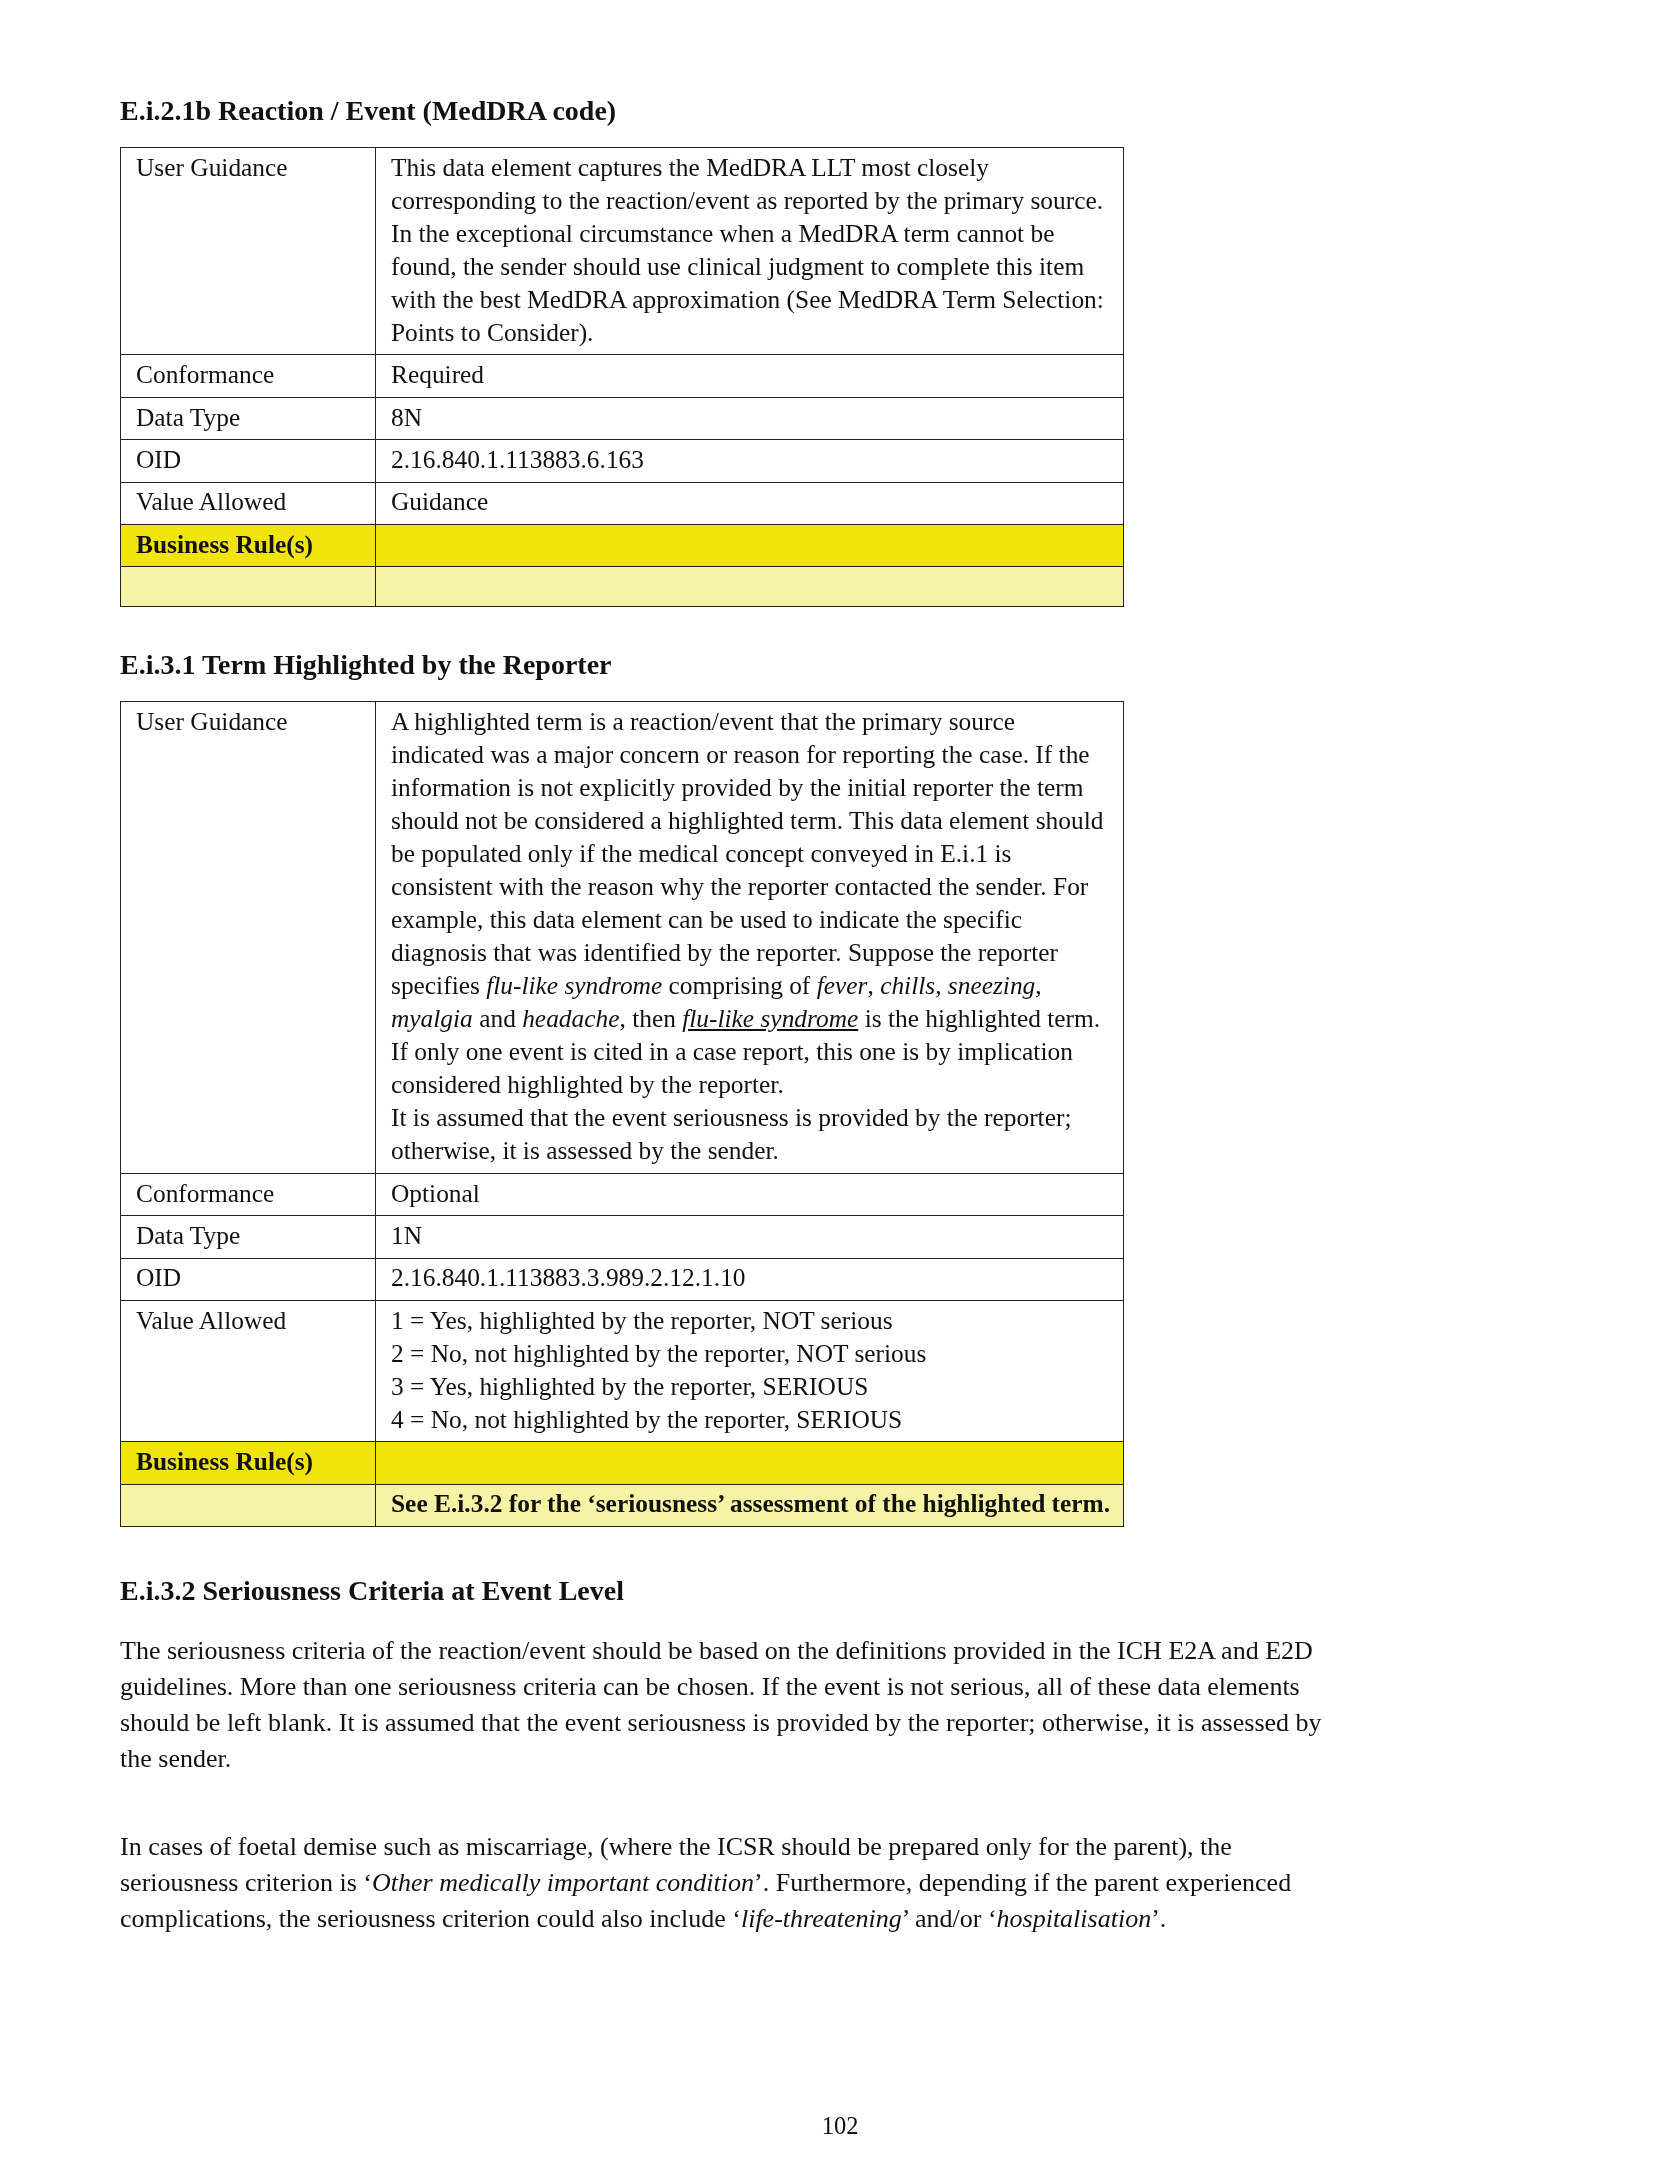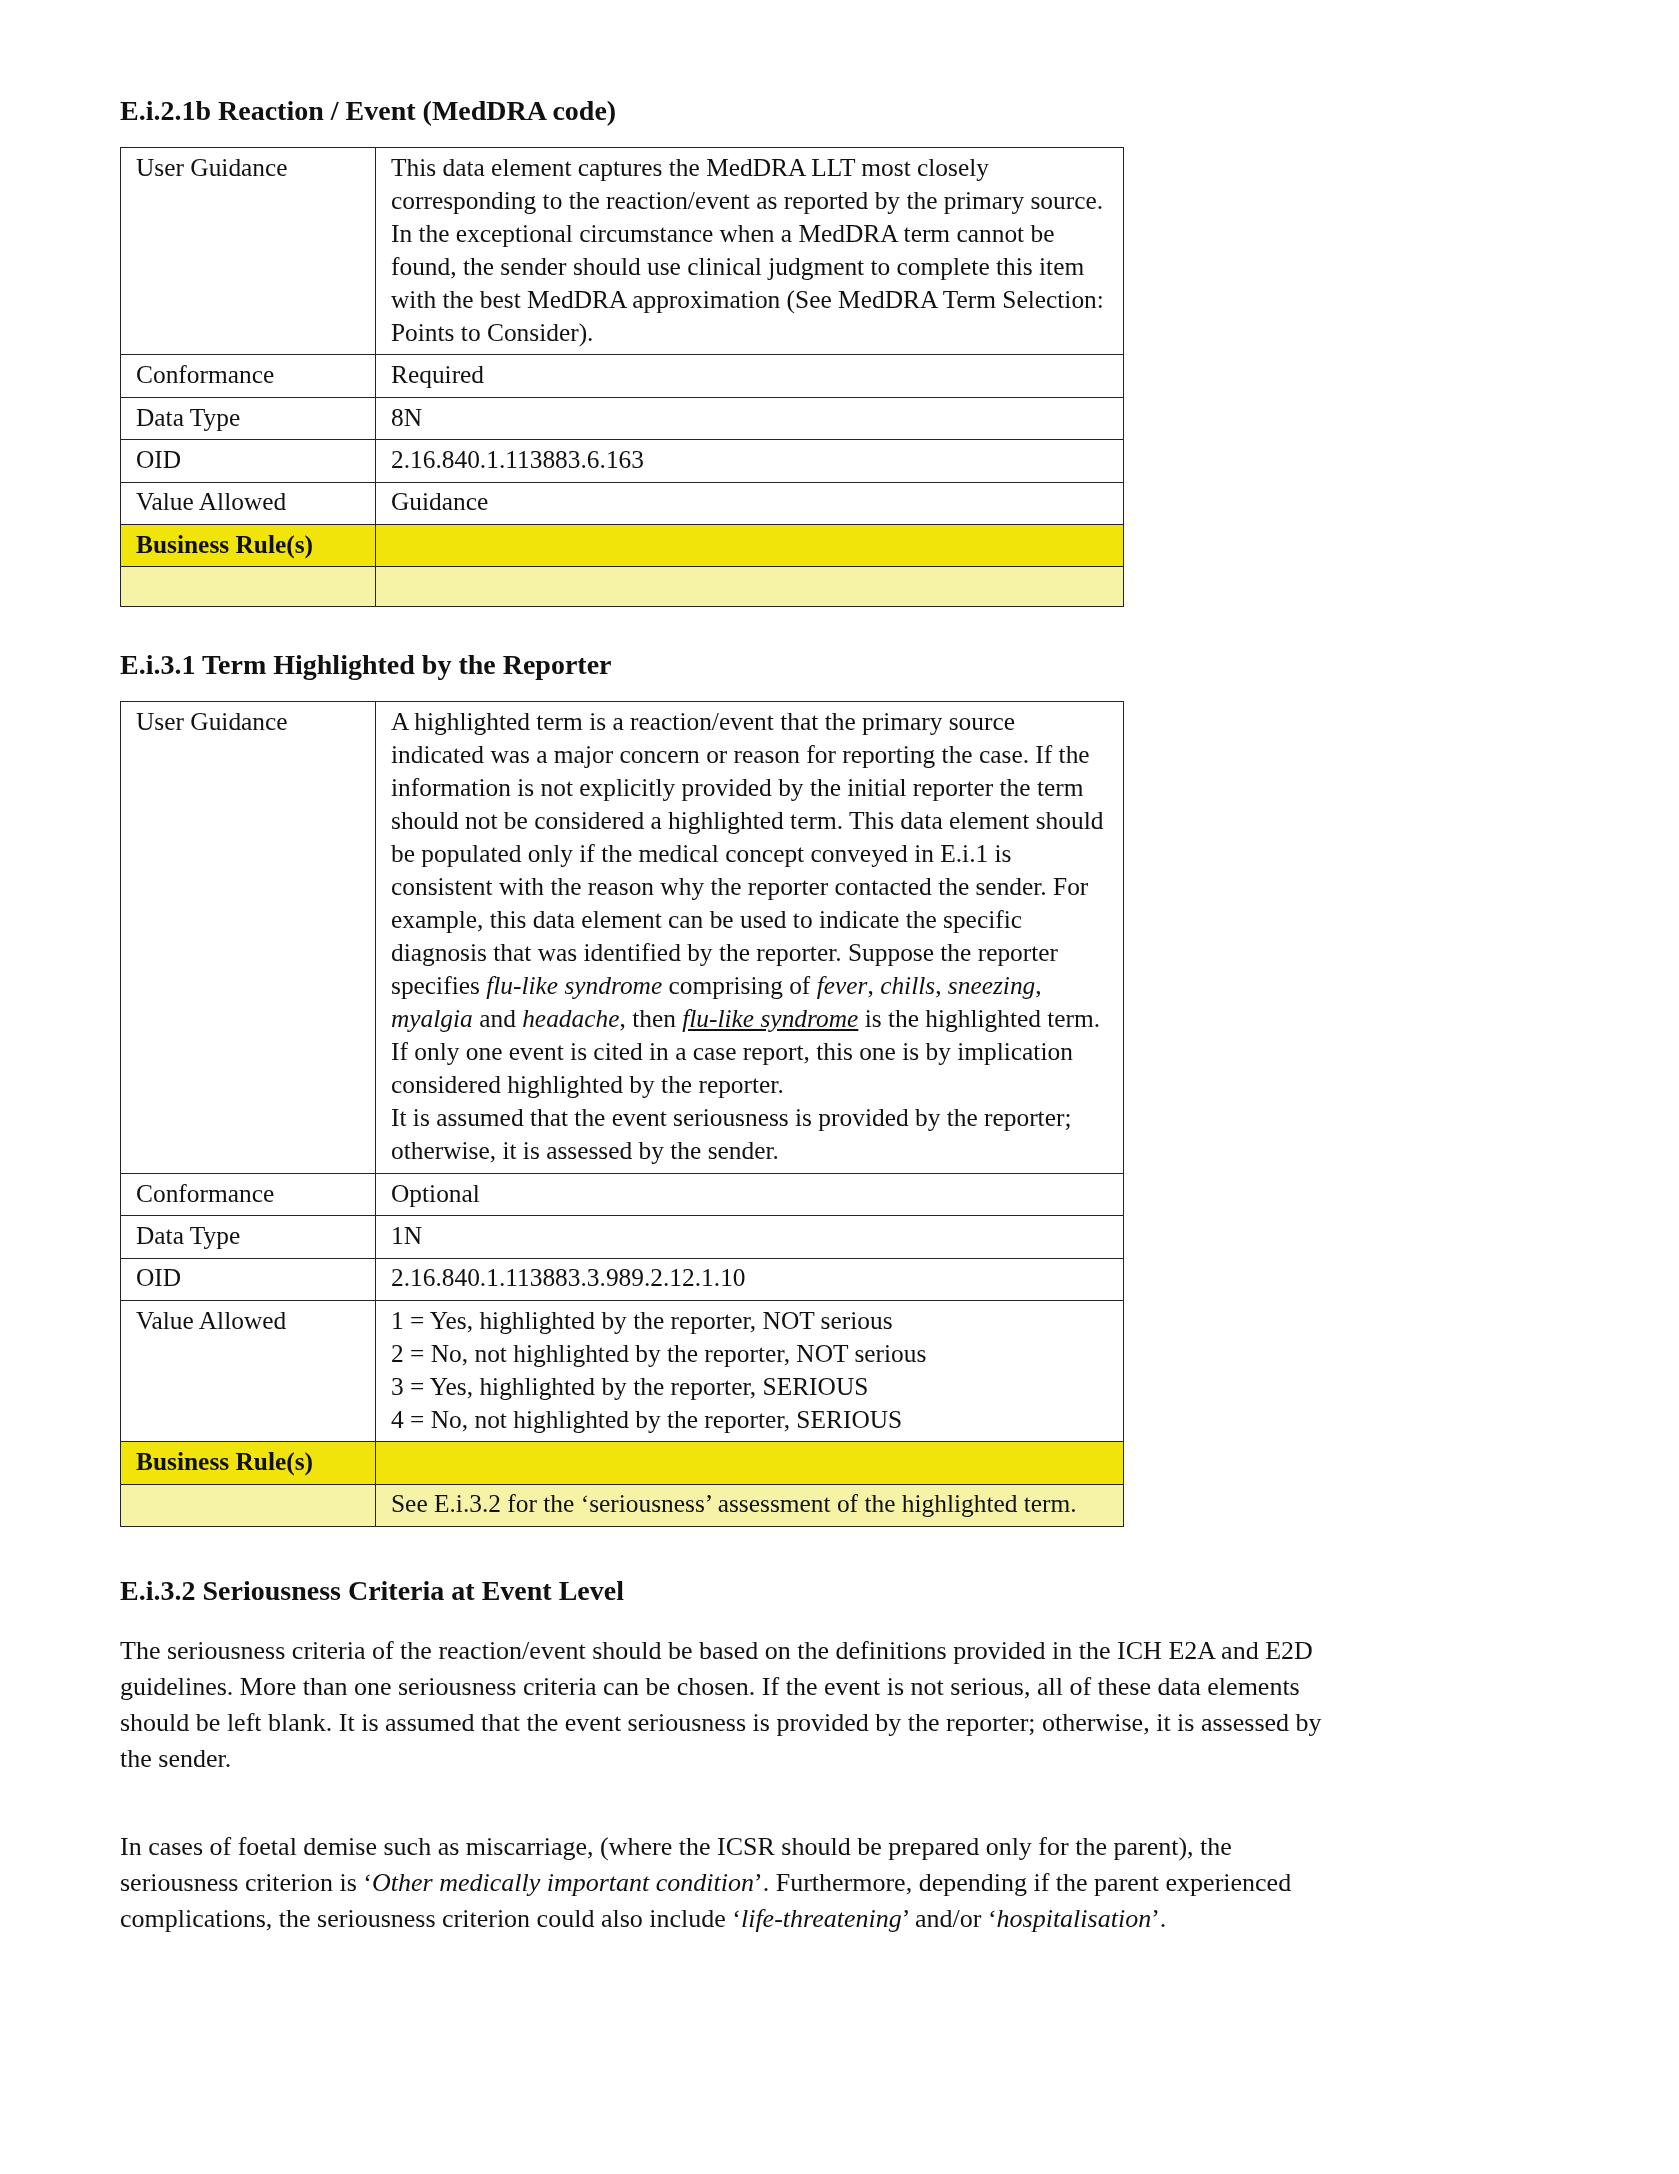--- a/index.html
+++ b/index.html
@@ -48,20 +48,21 @@
   }
   td.label-cell { width: 255px; }
   tr.row-business td {
     background: var(--hl);
     font-weight: bold;
     height: 41px;
   }
   tr.row-note td {
     background: var(--hl-pale);
     height: 40px;
+    font-weight: bold;
   }
   .para {
     font-size: 26px;
     line-height: 36px;
     margin: 24.5px 0 0 0;
   }
   .para.second { margin-top: 52px; }
   .page-number {
     position: absolute;
     left: 0;
@@ -153,14 +154,15 @@
       </table>
 
     <div class="section-heading gap-xlarge">E.i.3.2 Seriousness Criteria at Event Level</div>
 
     <div class="para">The seriousness criteria of the reaction/event should be based on the definitions provided in the ICH E2A and E2D guidelines. More than one seriousness criteria can be chosen. If the event is not serious, all of these data elements should be left blank. It is assumed that the event seriousness is provided by the reporter; otherwise, it is assessed by the sender.</div>
 
     <div class="para second"><span>In cases of foetal demise such as miscarriage, (where the ICSR should be prepared only for the parent), the seriousness criterion is ‘</span><span style="font-style: italic;">Other medically important condition</span><span>’. Furthermore, depending if the parent experienced complications, the seriousness criterion could also include ‘</span><span style="font-style: italic;">life-threatening</span><span>’ and/or ‘</span><span style="font-style: italic;">hospitalisation</span><span>’.</span></div>
 
   </div>
 
+  <div class="page-number">102</div>
 </div>
 
 
 </body></html>

